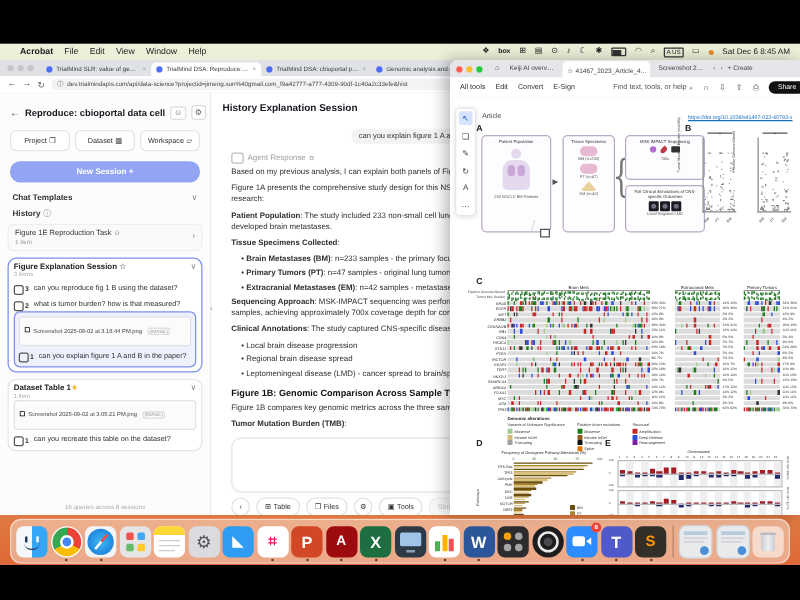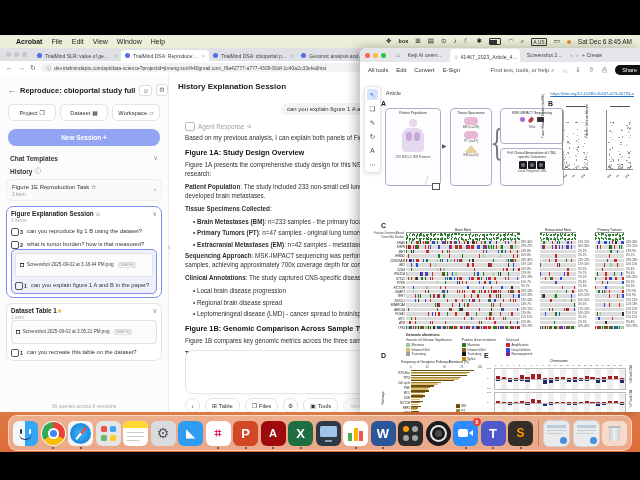--- a/index.html
+++ b/index.html
@@ -255,21 +255,21 @@
       <span class="nav">↻</span>
       <div id="url-pill">
         <span style="margin-right:3px;color:#777;">ⓘ</span>
         <span>dev.trialmindapis.com/api/data-science?projectid=jimeng.sun%40gmail.com_f9a42777-a777-4309-90df-1c40a2c33efe&amp;hist</span>
       </div>
     </div>
 
     <div class="abs" id="sidebar">
       <div id="title-row">
         <span id="back-arrow">←</span>
-        <span id="proj-title">Reproduce: cbioportal study full</span>
+        <span id="proj-title">Reproduce: cbioportal data cell</span>
         <span class="hdr-ic">☺</span>
         <span class="hdr-ic">⚙</span>
       </div>
       <div id="pills-row">
         <div class="pill-btn">
             <span>Project</span>
             <span>❐</span>
           </div>
         <div class="pill-btn">
             <span>Dataset</span>
@@ -364,21 +364,20 @@
     <div class="abs" id="chat-main">
       <div id="chat-title">History Explanation Session</div>
       <div id="user-bubble">can you explain figure 1 A and B in the paper?</div>
       <div id="agent-row">
         <span class="bub"></span>
         <span>Agent Response</span>
         <span style="font-size:5px;">⧉</span>
       </div>
       <div id="chat-body">
           <div class="chat-p">Based on my previous analysis, I can explain both panels of Figure 1:</div>
-          <div class="chat-h">Figure 1A: Study Design Overview</div>
           <div class="chat-p">Figure 1A presents the comprehensive study design for this NSCLC brain metastases research:</div>
           <div class="chat-p"><span style="font-weight: bold;">Patient Population</span>: The study included 233 non-small cell lung cancer patients who developed brain metastases.</div>
           <div class="chat-p"><span style="font-weight: bold;">Tissue Specimens Collected</span>:</div>
           <div class="chat-b"><span style="font-weight: bold;">Brain Metastases (BM)</span>: n=233 samples - the primary focus</div>
           <div class="chat-b"><span style="font-weight: bold;">Primary Tumors (PT)</span>: n=47 samples - original lung tumors</div>
           <div class="chat-b"><span style="font-weight: bold;">Extracranial Metastases (EM)</span>: n=42 samples - metastases outside the brain</div>
           <div class="chat-p"><span style="font-weight: bold;">Sequencing Approach</span>: MSK-IMPACT sequencing was performed on both tissue and blood samples, achieving approximately 700x coverage depth for comprehensive genomic analysis.</div>
           <div class="chat-p"><span style="font-weight: bold;">Clinical Annotations</span>: The study captured CNS-specific disease outcomes including:</div>
           <div class="chat-b">Local brain disease progression</div>
           <div class="chat-b">Regional brain disease spread</div>

